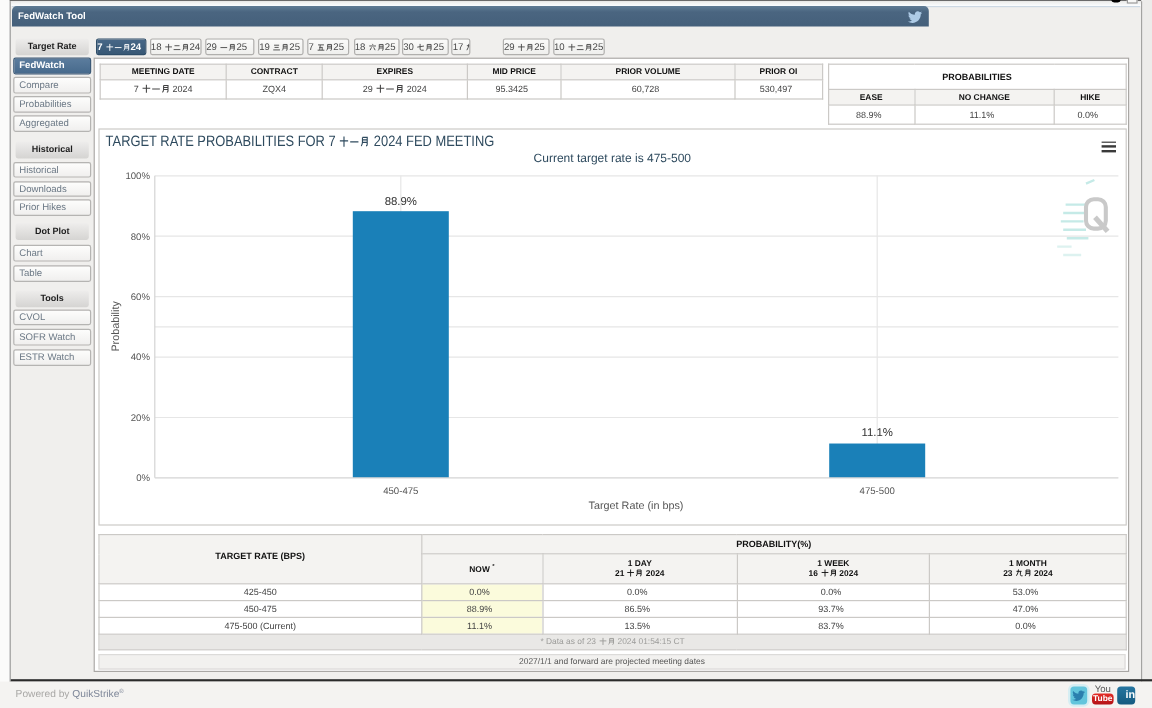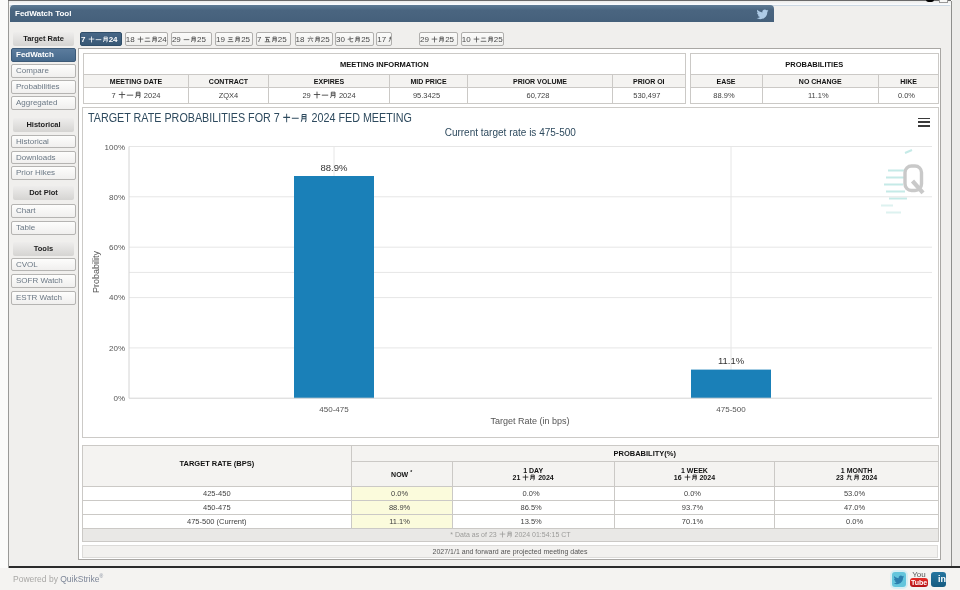--- a/index.html
+++ b/index.html
@@ -169,23 +169,20 @@
 <table class="dtab" style="left:83px;top:53px;width:601.5px">
 <colgroup>
         <col style="width:105px">
         <col style="width:80px">
         <col style="width:121px">
         <col style="width:78px">
         <col style="width:145px">
         <col style="width:72.5px">
       </colgroup>
 <tbody>
-        <tr>
-          <td class="cap" colspan="6" style="height:21px">MEETING INFORMATION</td>
-        </tr>
 <tr>
           <td class="hd" style="height:13px">MEETING DATE</td>
           <td class="hd">CONTRACT</td>
           <td class="hd">EXPIRES</td>
           <td class="hd">MID PRICE</td>
           <td class="hd">PRIOR VOLUME</td>
           <td class="hd">PRIOR OI</td>
         </tr>
 <tr style="height:16px">
           <td class="ct">7 <svg class="cjk" width="8" height="8" viewBox="0 0 10 10">
@@ -333,21 +330,21 @@
           <td class="ct">450-475</td>
           <td class="rt" style="background:#fbfbdc">88.9%</td>
           <td class="rt">86.5%</td>
           <td class="rt">93.7%</td>
           <td class="rt">47.0%</td>
         </tr>
 <tr style="height:13.9px">
           <td class="ct">475-500 (Current)</td>
           <td class="rt" style="background:#fbfbdc">11.1%</td>
           <td class="rt">13.5%</td>
-          <td class="rt">70.1%</td>
+          <td class="rt">83.7%</td>
           <td class="rt">0.0%</td>
         </tr>
 <tr>
           <td class="asof" colspan="5" style="height:13.5px">* Data as of 23 <svg class="cjk" width="7" height="7" viewBox="0 0 10 10">
               <use href="#c-shi"></use>
             </svg><svg class="cjk" width="7" height="7" viewBox="0 0 10 10">
               <use href="#c-yue"></use>
             </svg> 2024 01:54:15 CT</td>
         </tr>
 </tbody>

